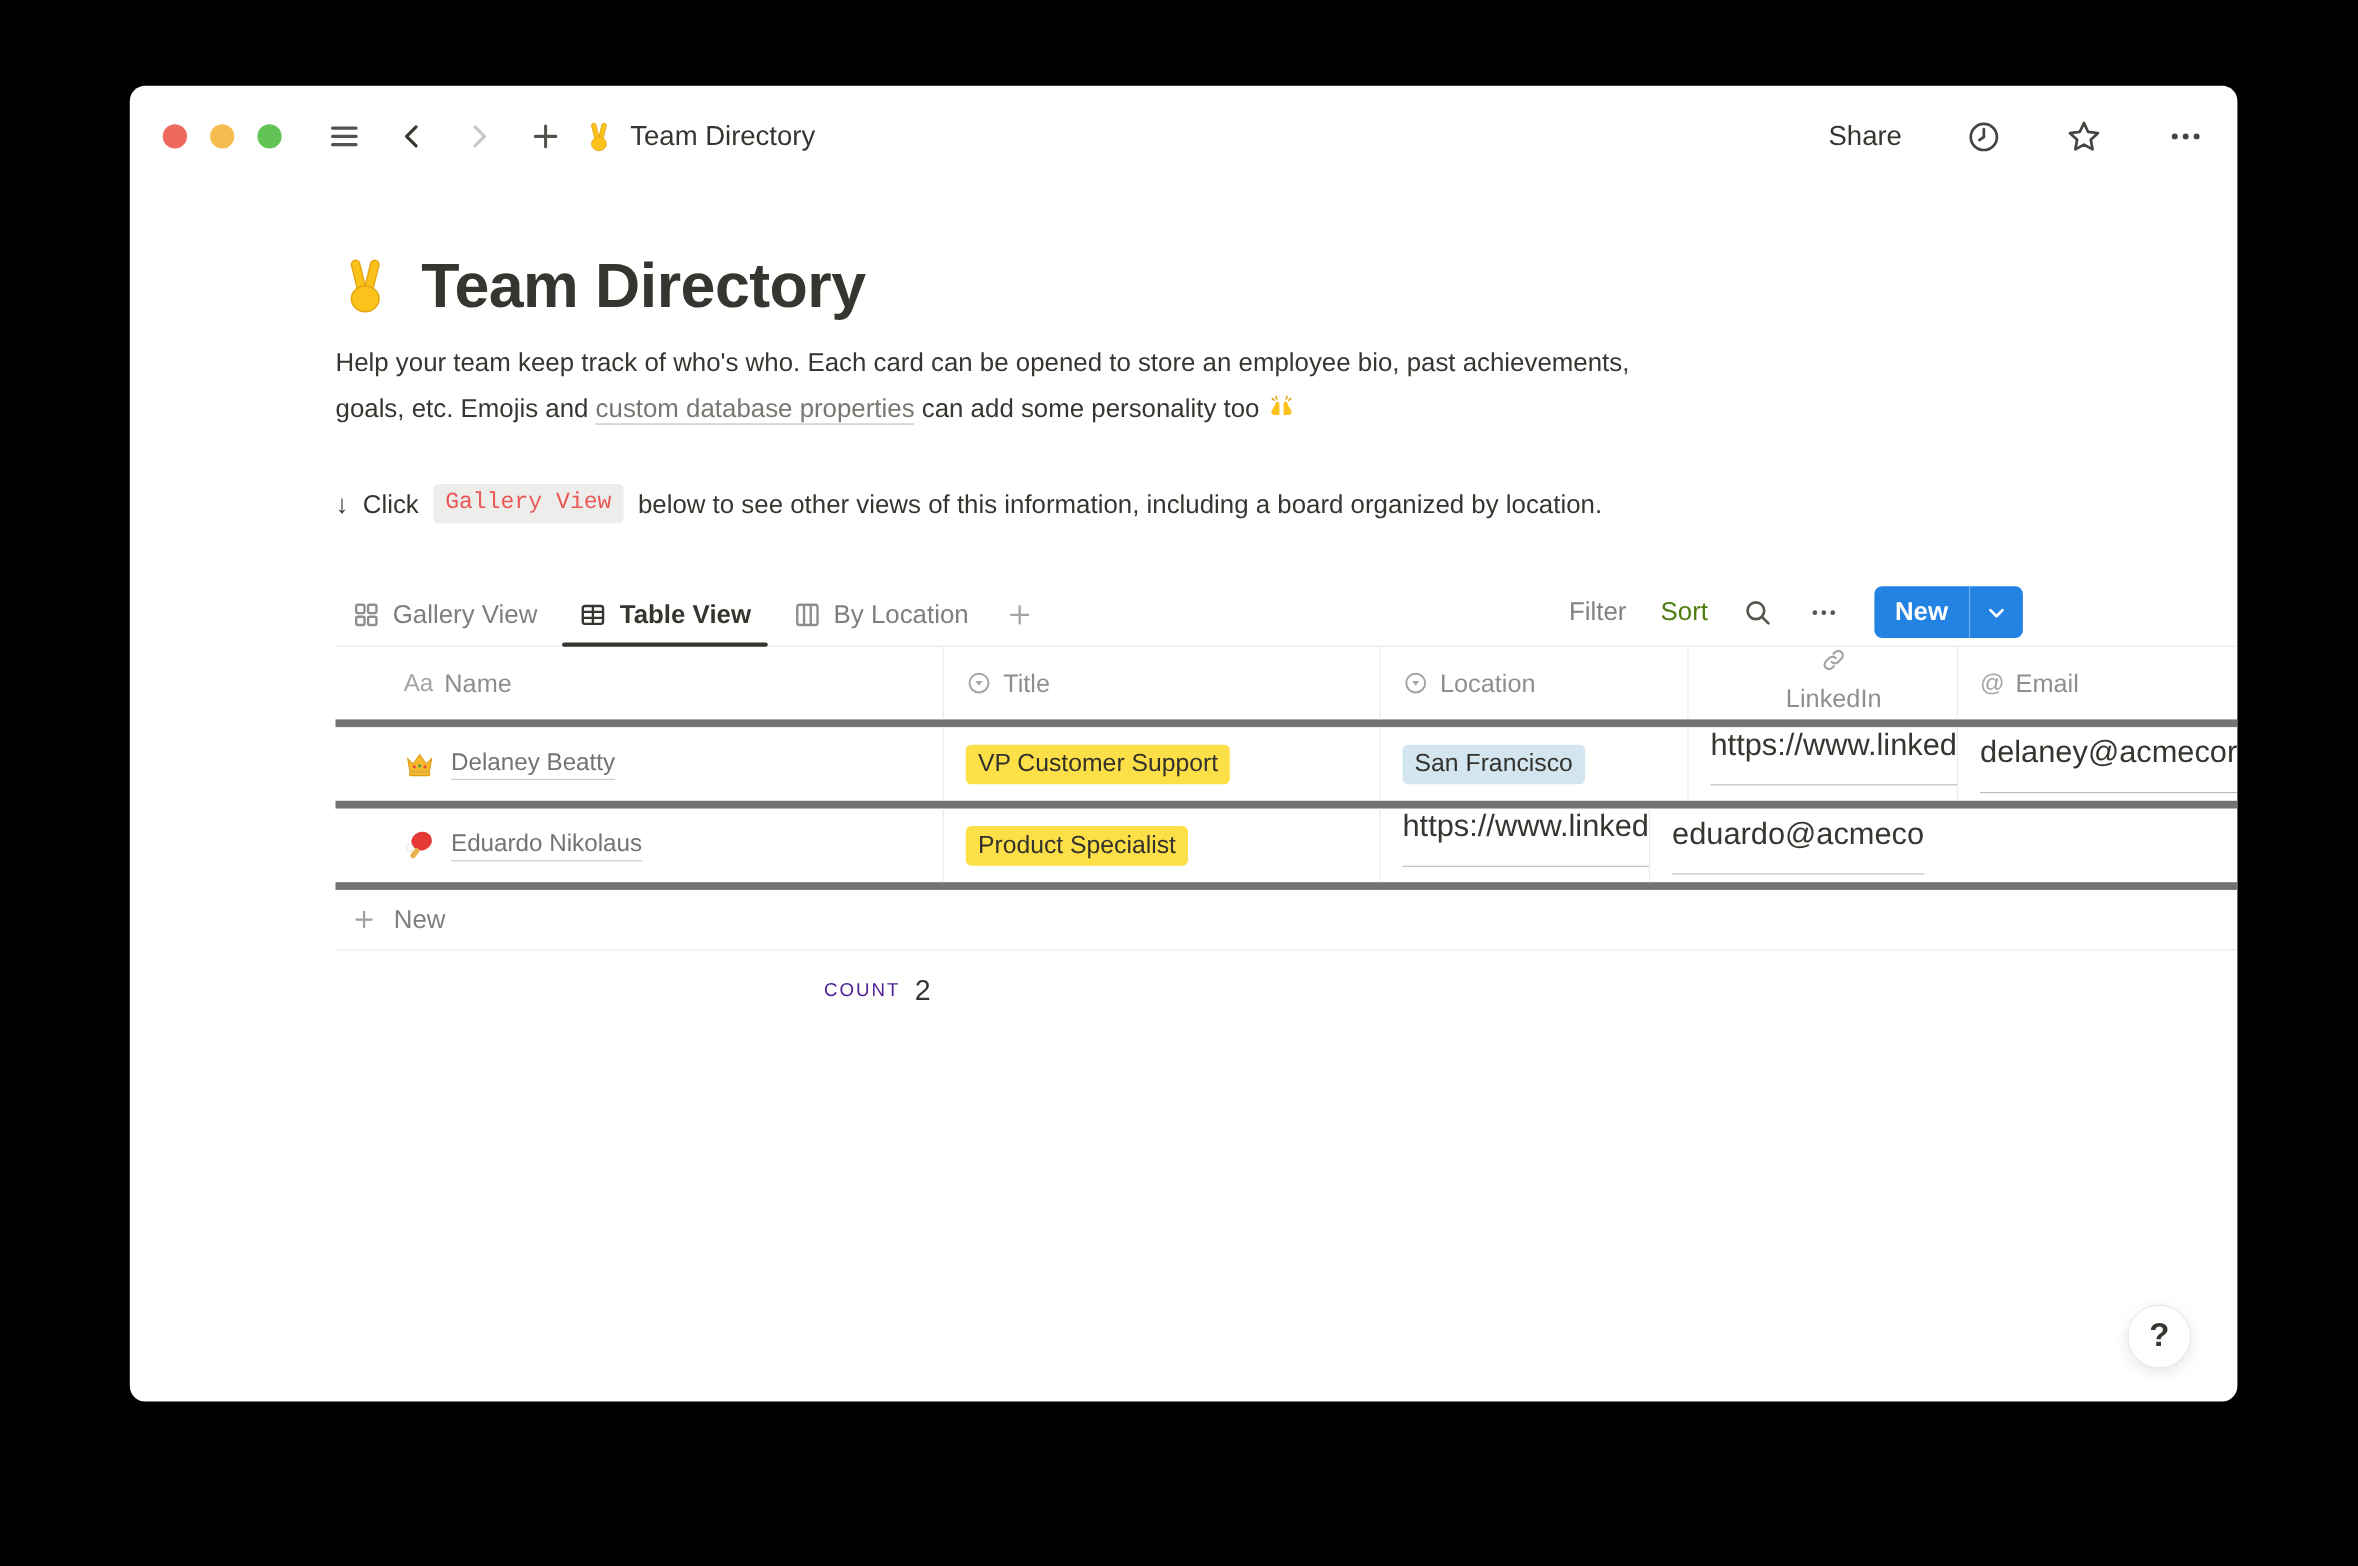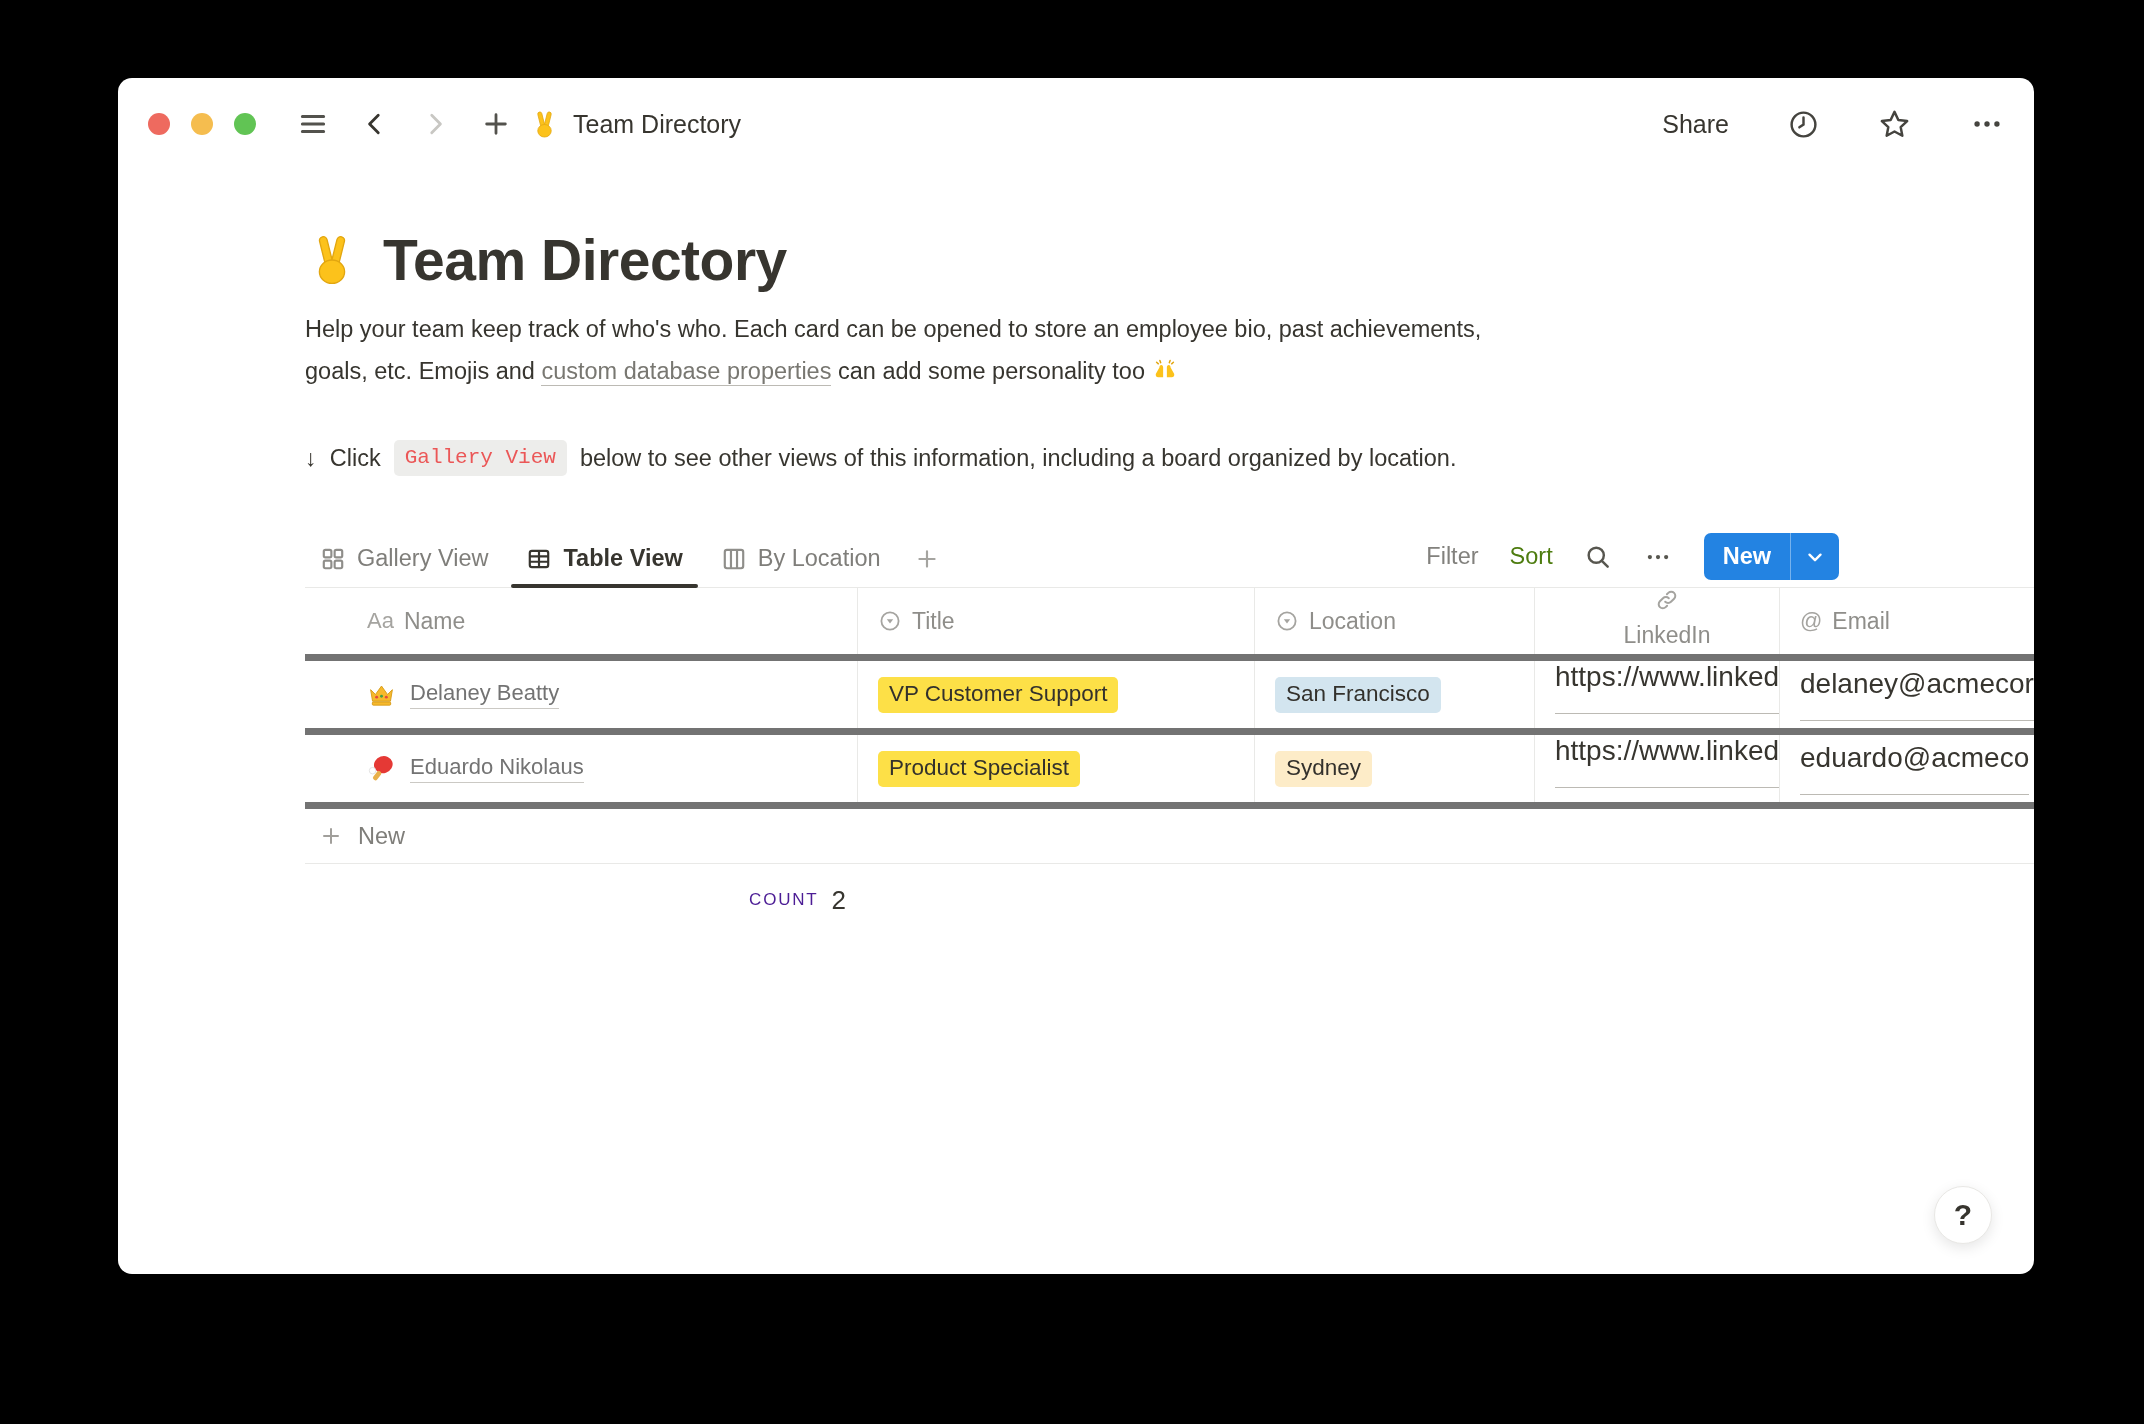--- a/index.html
+++ b/index.html
@@ -329,23 +329,20 @@
                 <ellipse cx="13.5" cy="8.8" rx="7.8" ry="7" fill="#e53935" transform="rotate(-18 13.5 8.8)"></ellipse>
                 <rect x="6.4" y="13.6" width="4" height="8.6" rx="1.8" fill="#e8b04b" transform="rotate(38 8.4 17.9)"></rect>
                 <circle cx="4.6" cy="13.8" r="2.7" fill="#fff" stroke="#d9d9d9" stroke-width="0.6"></circle>
               </svg>
           </span>
           <span class="pagelink">Eduardo Nikolaus</span>
         </div>
         <div class="cell c1">
           <span class="tag tag-gray">Product Specialist</span>
         </div>
-        <div class="cell c2">
-          <span class="tag tag-yellow">Sydney</span>
-        </div>
         <div class="cell c3">
           <span class="urltext">https://www.linked</span>
         </div>
         <div class="cell c4">
           <span class="urltext">eduardo@acmeco</span>
         </div>
       </div>
 
       <div class="new-row">
         <span class="picon">

